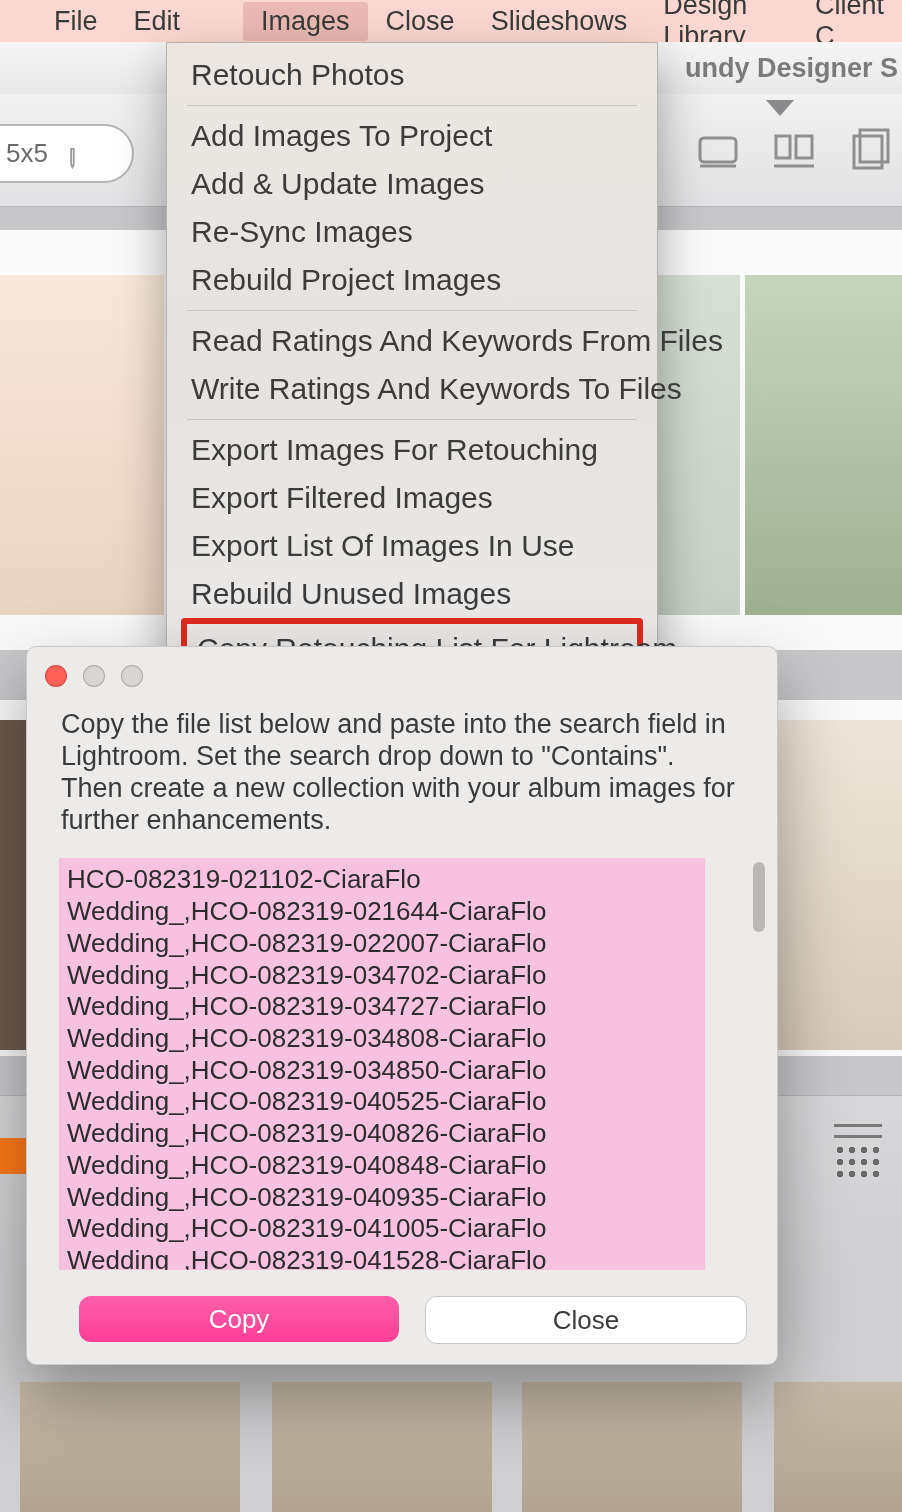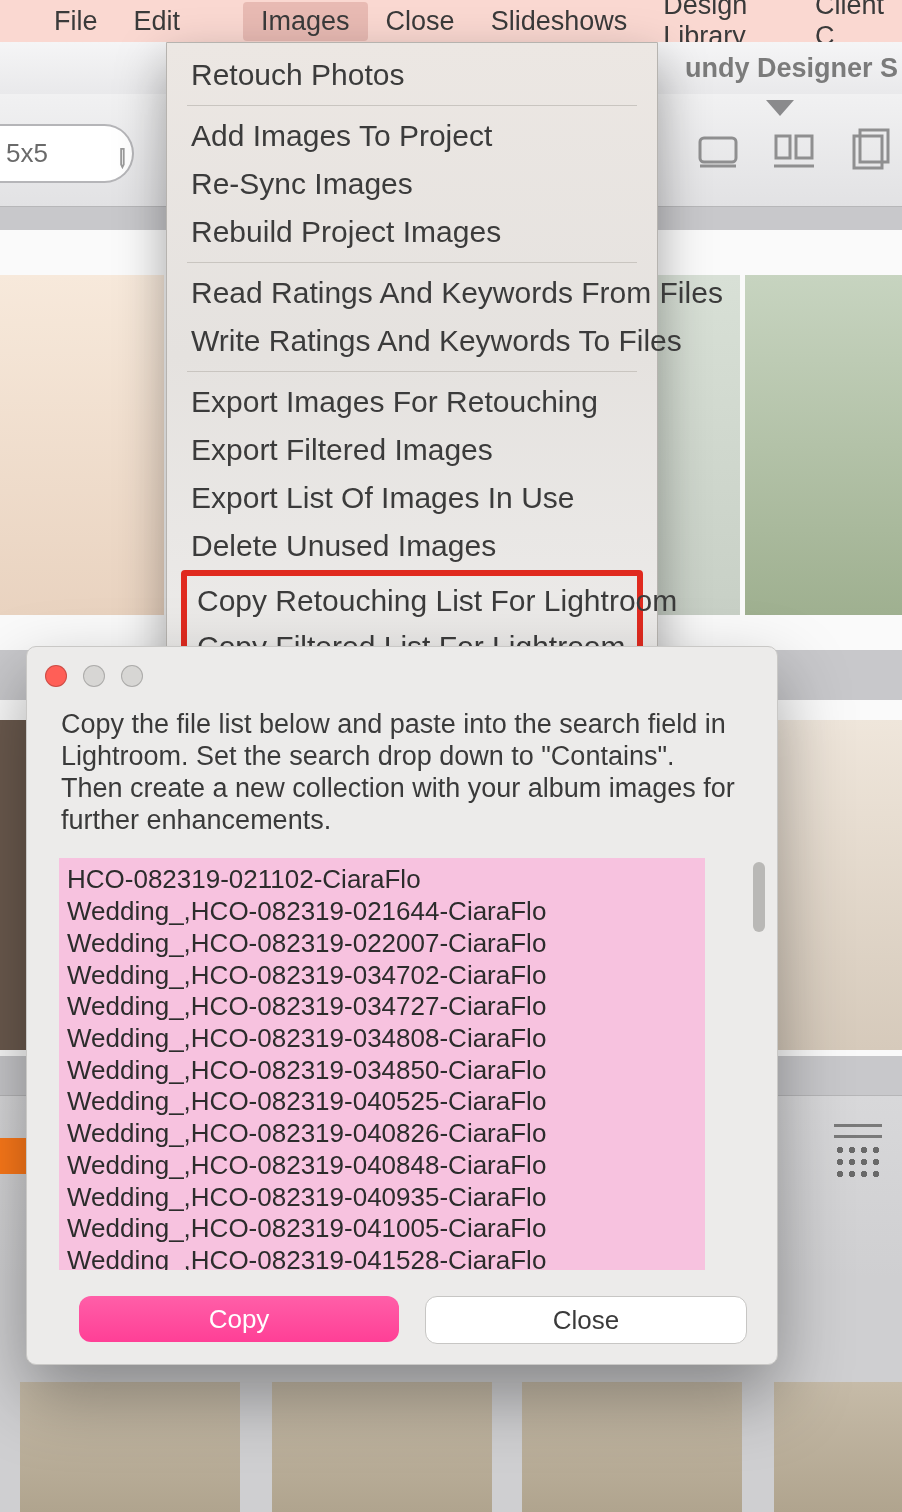--- a/index.html
+++ b/index.html
@@ -73,21 +73,20 @@
     width: 126px;
     background: #fff;
     border: 2px solid #b5b5b8;
     border-left: none;
     border-radius: 0 30px 30px 0;
     display: flex;
     align-items: center;
     padding-left: 6px;
     font-size: 26px;
     color: #6a6a6a;
-    justify-content: space-between;
   }
   .pencil-icon {
     margin-left: 12px;
     width: 22px; height: 22px;
     transform: rotate(-45deg);
     color: #9a9a9a;
   }
   .pencil-icon svg { width:100%; height:100%; }
 
   
@@ -393,30 +392,31 @@
   <div class="thumb th1"></div>
   <div class="thumb th2"></div>
   <div class="thumb th3"></div>
   <div class="thumb th4"></div>
 </div>
 
 <div class="dropdown">
   <div class="dd-item">Retouch Photos</div>
   <div class="dd-sep"></div>
   <div class="dd-item">Add Images To Project</div>
+  <div class="dd-item">Add &amp; Update Images</div>
   <div class="dd-item">Re-Sync Images</div>
   <div class="dd-item">Rebuild Project Images</div>
   <div class="dd-sep"></div>
   <div class="dd-item">Read Ratings And Keywords From Files</div>
   <div class="dd-item">Write Ratings And Keywords To Files</div>
   <div class="dd-sep"></div>
   <div class="dd-item">Export Images For Retouching</div>
   <div class="dd-item">Export Filtered Images</div>
   <div class="dd-item">Export List Of Images In Use</div>
-  <div class="dd-item">Delete Unused Images</div>
+  <div class="dd-item">Rebuild Unused Images</div>
 
   <div class="dd-highlight-box">
     <div class="dd-item">Copy Retouching List For Lightroom</div>
     <div class="dd-item">Copy Filtered List For Lightroom</div>
   </div>
 
   <div class="dd-item">Find Images From List</div>
 </div>
 
 <div class="modal">

